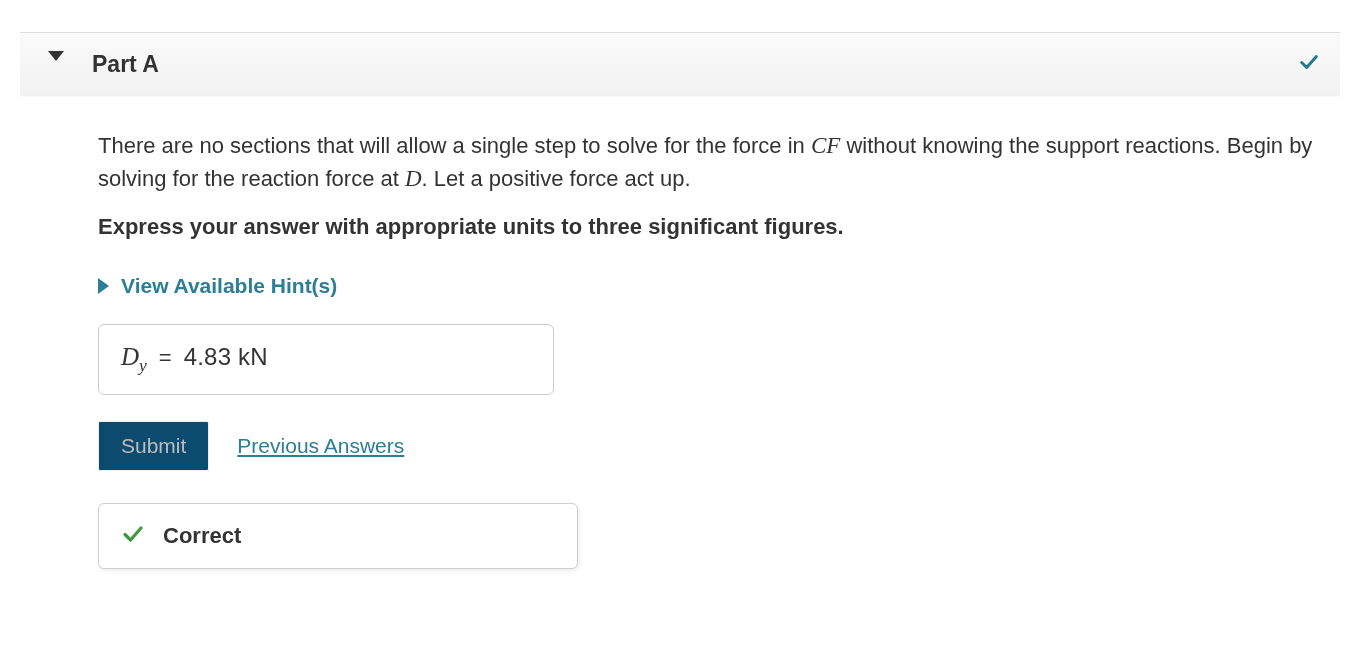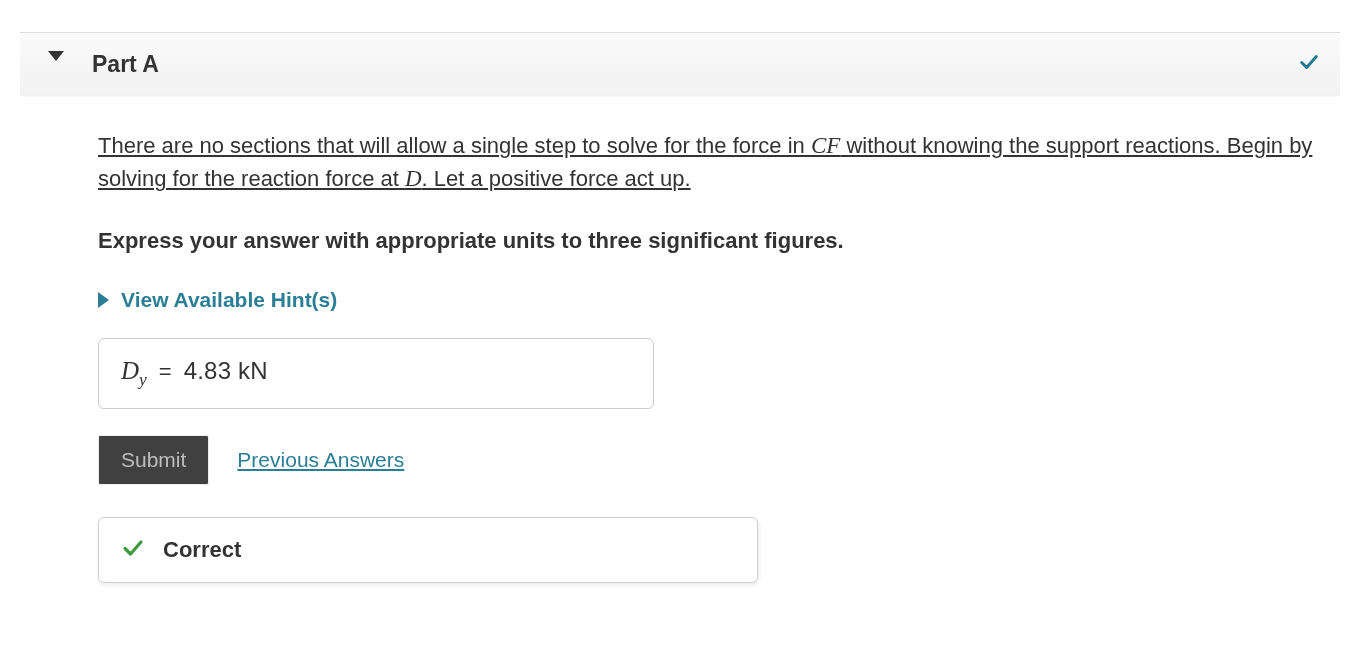--- a/index.html
+++ b/index.html
@@ -46,23 +46,22 @@
   .check-svg { width: 22px; height: 22px; }
   .check-svg path { stroke: currentColor; stroke-width: 3.2; fill: none; stroke-linecap: round; stroke-linejoin: round; }
 
   .part-body {
     padding: 24px 6px 0 78px;
   }
   .question {
     font-size: 22px;
     line-height: 1.45;
     color: #333;
-    margin: 8px 0 32px 0;
+    margin: 8px 0 18px 0;
     max-width: 1220px;
-    text-decoration: underline;
   }
   .mathvar {
     font-family: "Times New Roman", Georgia, serif;
     font-style: italic;
     font-size: 23px;
   }
   .instruction {
     font-size: 22px;
     font-weight: 700;
     margin: 8px 0 26px 0;
@@ -80,21 +79,21 @@
   .hints .tri {
     width: 0; height: 0;
     border-top: 8px solid transparent;
     border-bottom: 8px solid transparent;
     border-left: 11px solid #2b7e95;
   }
   .answer-box {
     border: 1px solid #ccc;
     border-radius: 6px;
     padding: 18px 22px;
-    width: 556px;
+    width: 456px;
     font-size: 22px;
     display: flex;
     align-items: baseline;
     gap: 8px;
     margin-bottom: 26px;
     background: #fff;
   }
   .answer-box .dy {
     font-family: "Times New Roman", Georgia, serif;
     font-style: italic;
@@ -104,40 +103,40 @@
   .answer-box .eq { font-family: Arial, sans-serif; margin: 0 4px; }
   .answer-box .val { font-family: Liberation Sans, sans-serif; font-size: 24px; letter-spacing: 0.2px; }
 
   .actions {
     display: flex;
     align-items: center;
     gap: 28px;
     margin-bottom: 32px;
   }
   .submit-btn {
-    background: #404040;
+    background: #0c4a6e;
     border: 1px solid #eee;
     color: #bdbdbd;
     font-size: 21px;
     padding: 12px 22px;
     border-radius: 2px;
     cursor: default;
   }
   .prev-link {
     color: #2b7e95;
     font-weight: 400;
     font-size: 21px;
     text-decoration: underline;
     cursor: pointer;
   }
   .feedback-box {
     border: 1px solid #cfcfcf;
     border-radius: 6px;
     padding: 18px 22px;
-    width: 660px;
+    width: 480px;
     display: flex;
     align-items: center;
     gap: 18px;
     box-shadow: 1px 2px 4px rgba(0,0,0,0.08);
     background: #fff;
   }
   .feedback-box .gc { color: #3f9a3f; }
   .feedback-box .gc .check-svg { width: 24px; height: 24px; }
   .feedback-box .label {
     font-weight: 700;

